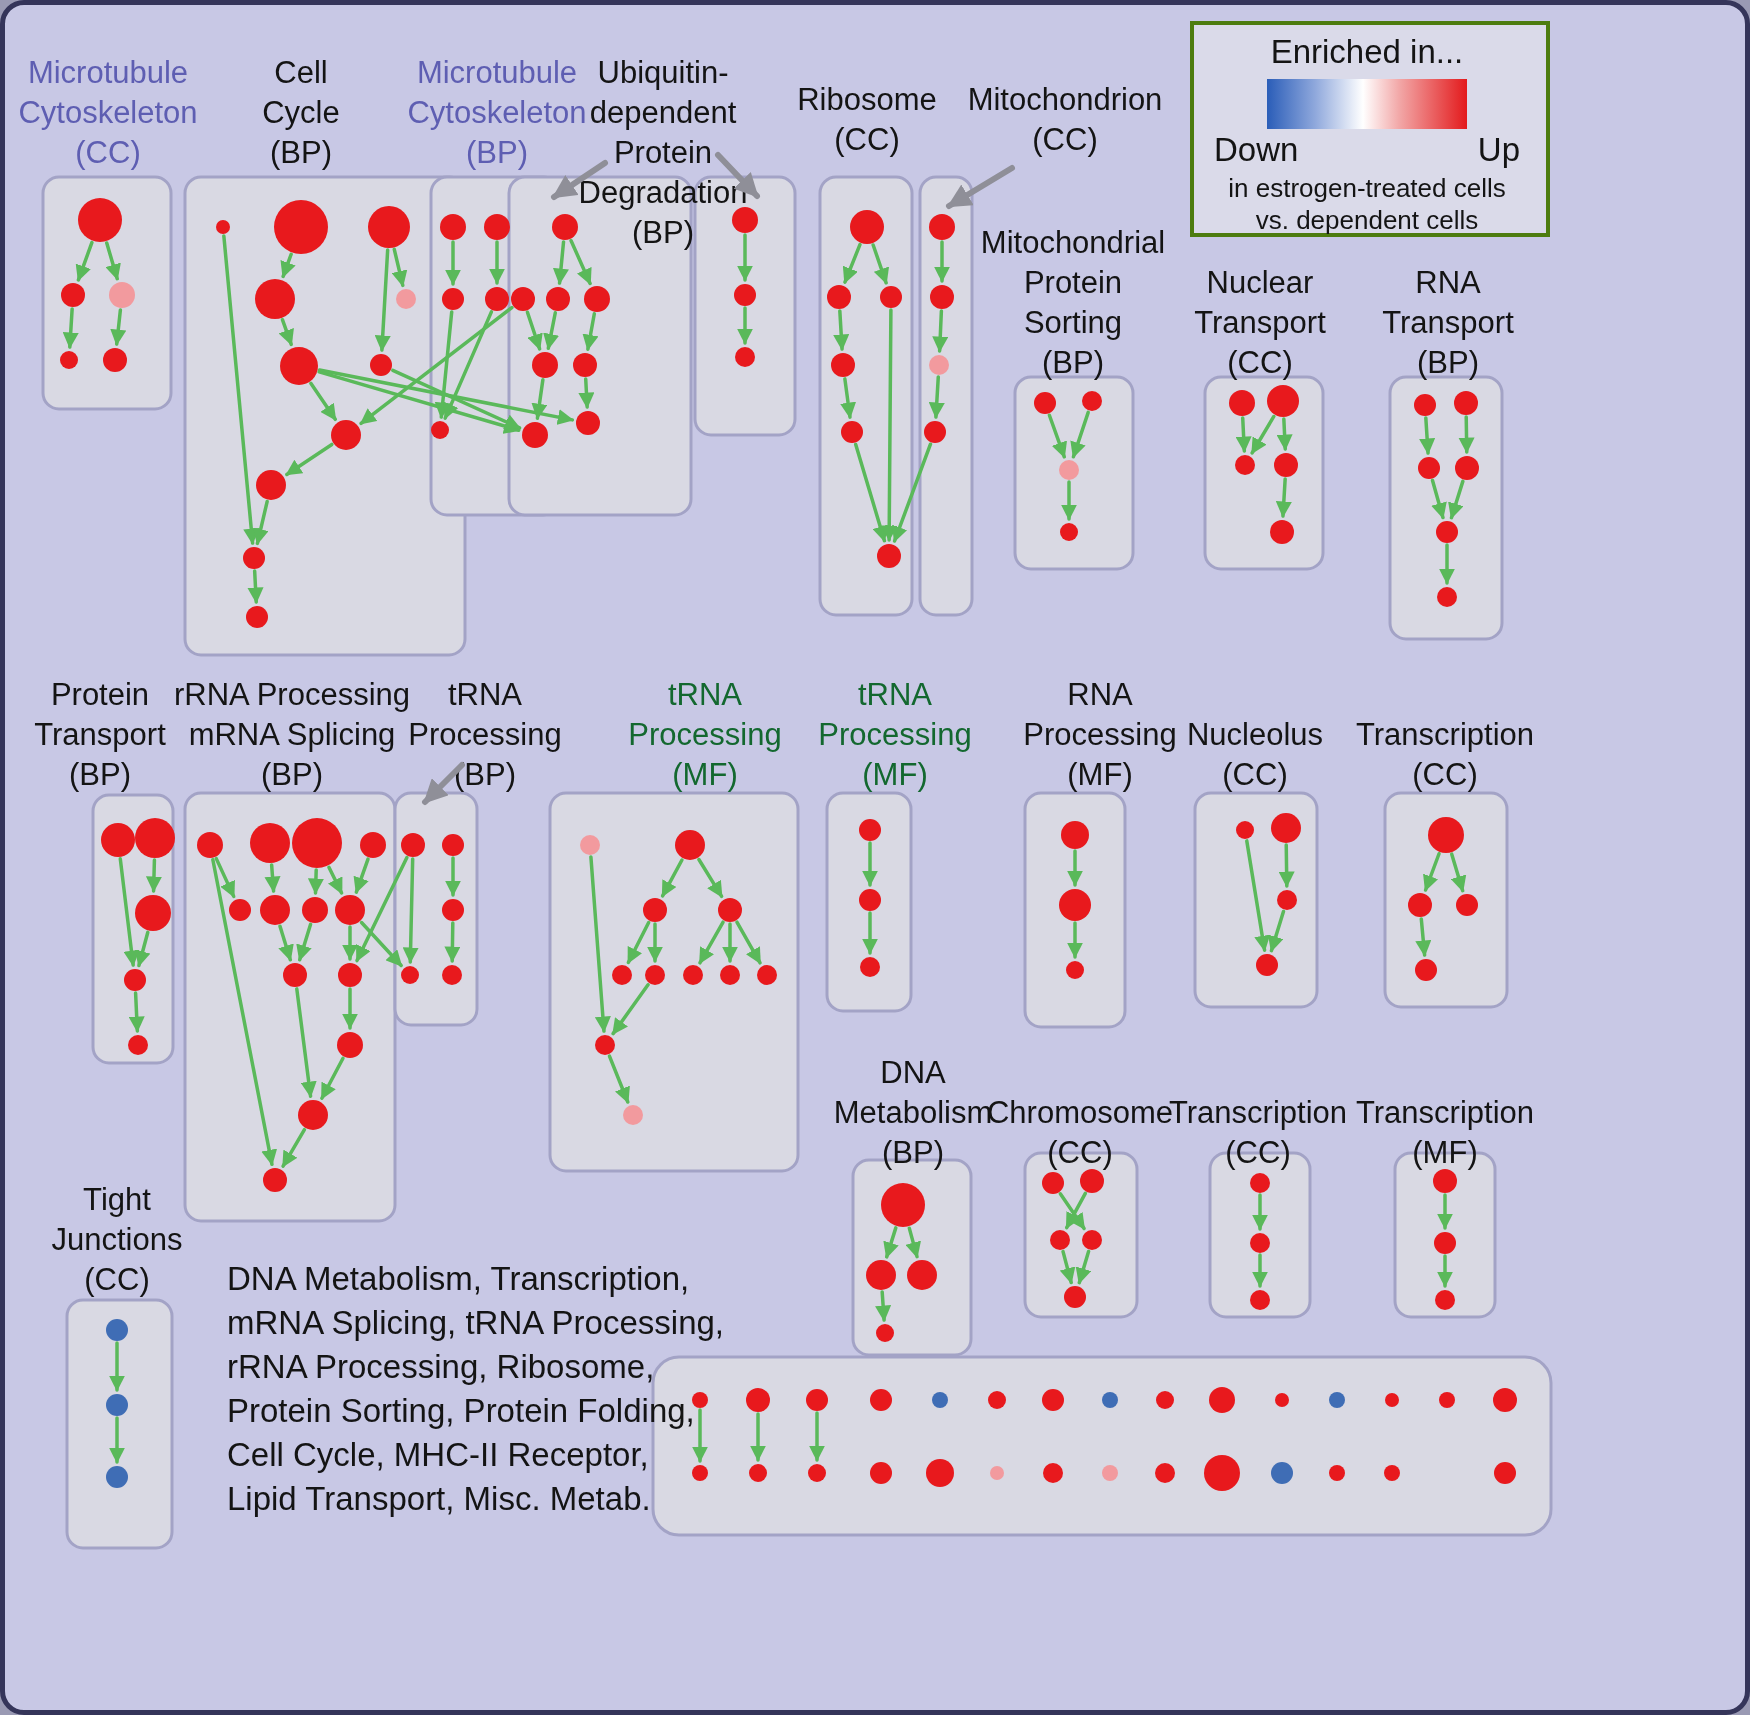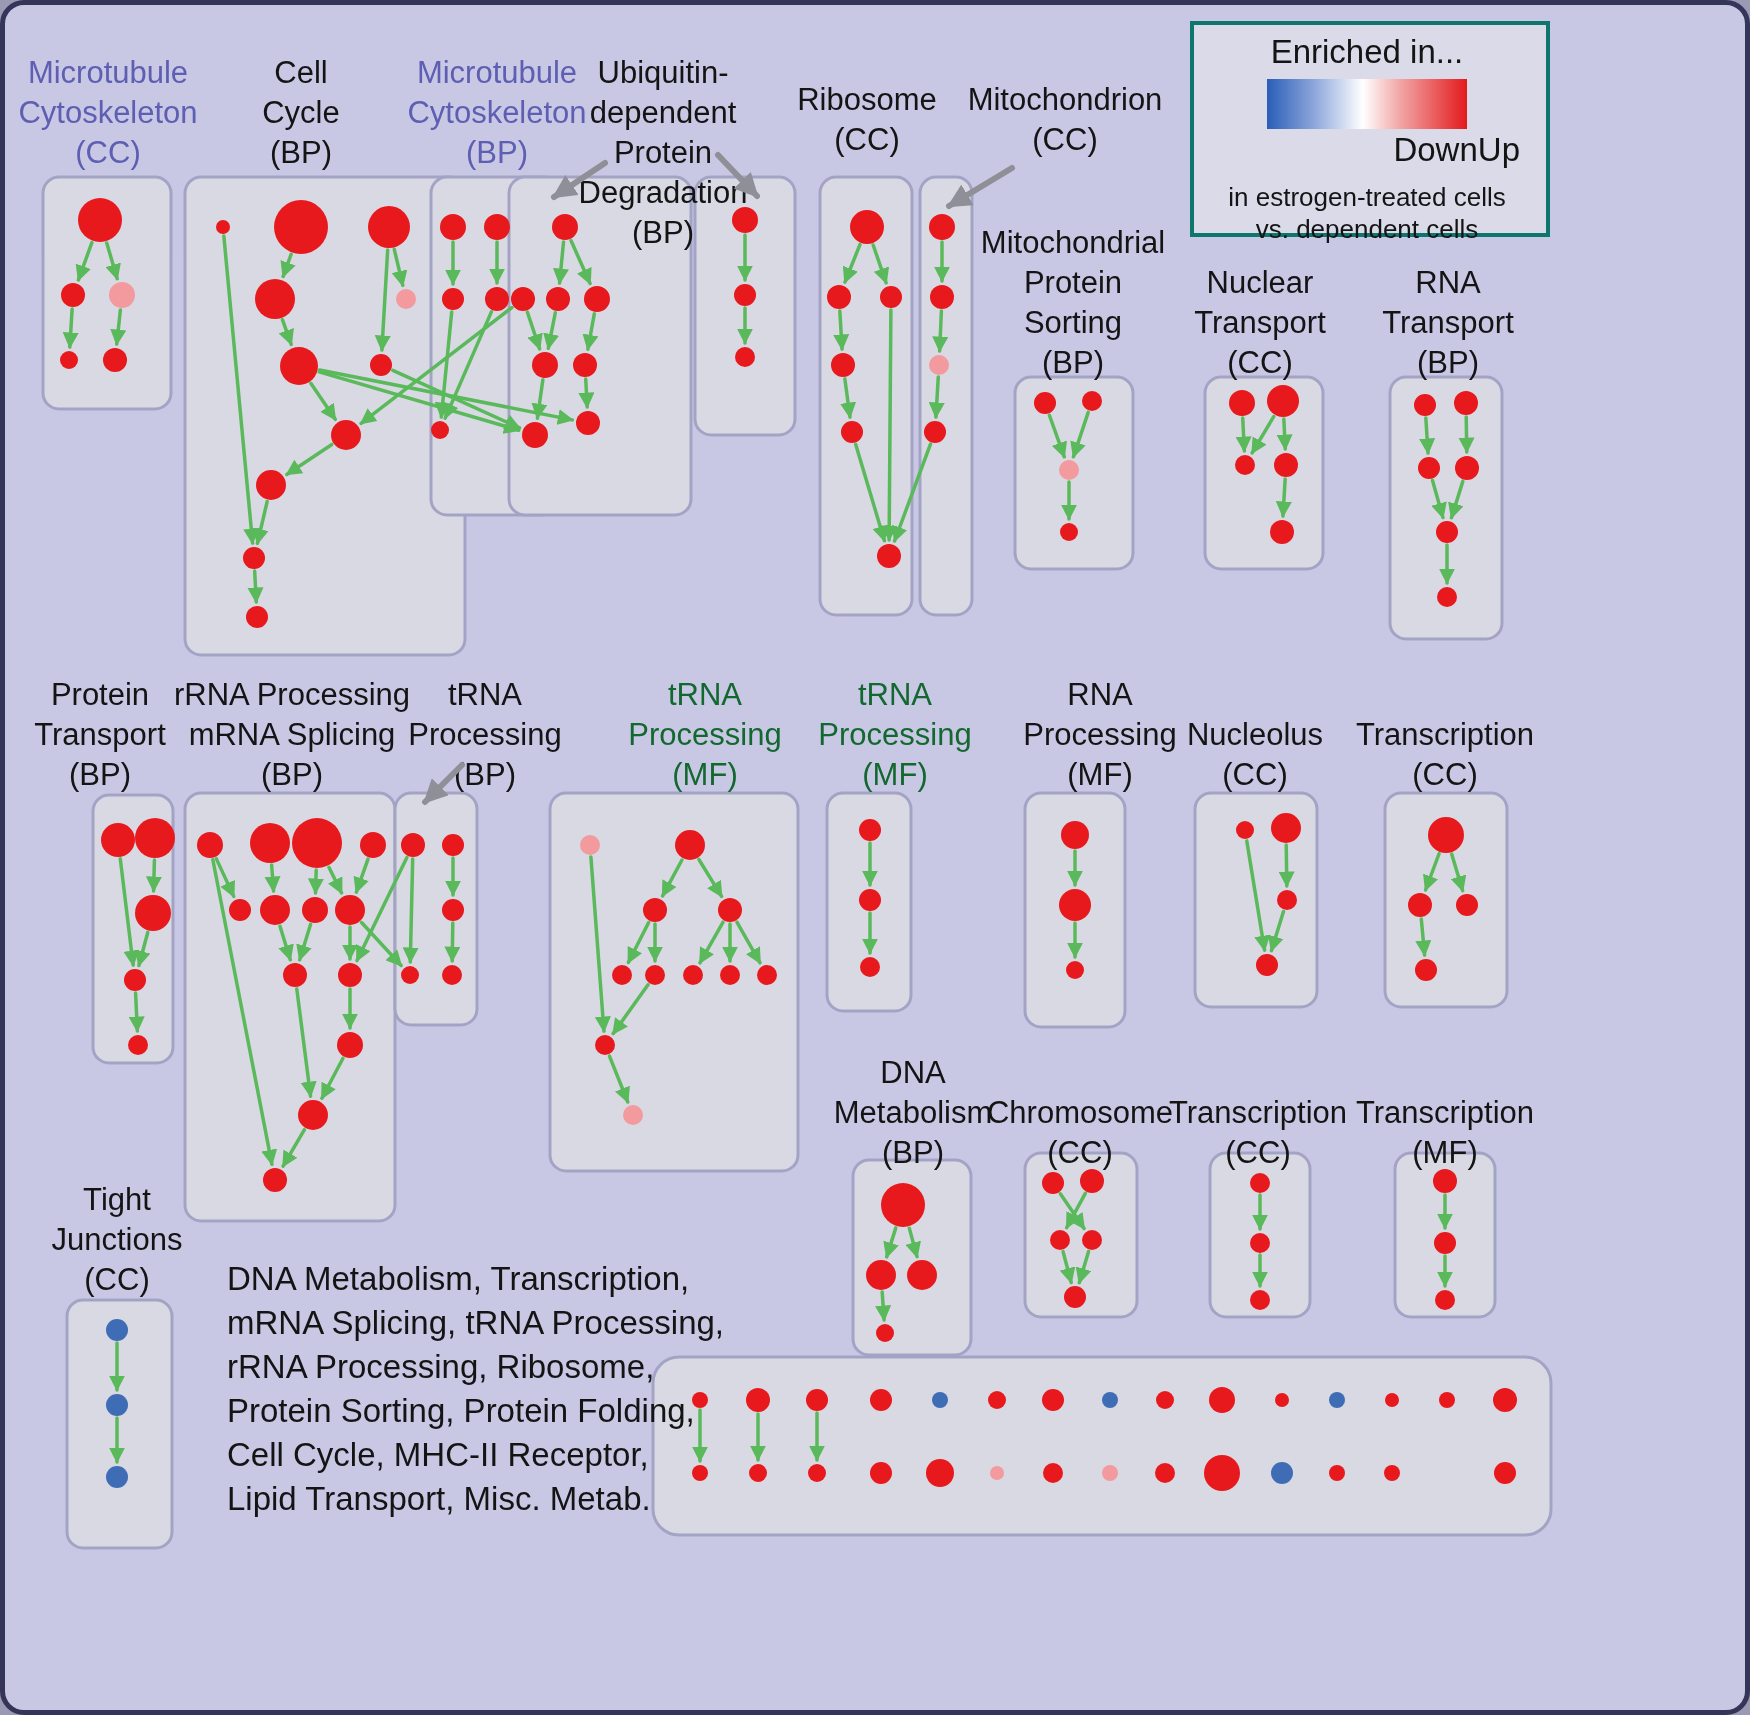--- a/index.html
+++ b/index.html
@@ -7,26 +7,26 @@
     position:relative;width:1750px;height:1715px;
     background:#c8c8e5;
     border:5px solid #35355a;border-radius:24px;box-sizing:border-box;
     overflow:hidden;
     font-family:"Liberation Sans",sans-serif;
   }
   .canvas svg{position:absolute;left:0;top:0;}
   svg text{font-family:"Liberation Sans",sans-serif;}
   .legend{
     position:absolute;left:1185px;top:16px;width:360px;height:216px;
-    background:#dadae9;border:4px solid #0f766e;box-sizing:border-box;
+    background:#dadae9;border:4px solid #4d7c0f;box-sizing:border-box;
     text-align:center;padding:8px 18px 0 12px;color:#141414;
   }
   .legend-title{font-size:33px;}
   .legend-gradient{width:200px;height:50px;margin:8px auto 2px auto;}
-  .legend-row{display:flex;justify-content:flex-end;font-size:33px;padding:0 8px;margin-bottom:13px;}
+  .legend-row{display:flex;justify-content:space-between;font-size:33px;padding:0 8px;margin-bottom:4px;}
   .legend-sub{font-size:26px;line-height:1.22;}
 </style>
 </head>
 <body>
 
 <div class="canvas">
   <svg id="diagram-svg" width="1750" height="1715" viewBox="0 0 1750 1715">
       <defs>
         <marker id="ah-green" viewBox="0 0 10 10" refX="9" refY="5" markerWidth="4.6" markerHeight="4.6" orient="auto">
           <path d="M0 0 L10 5 L0 10 Z" fill="#5ab95a"></path>

